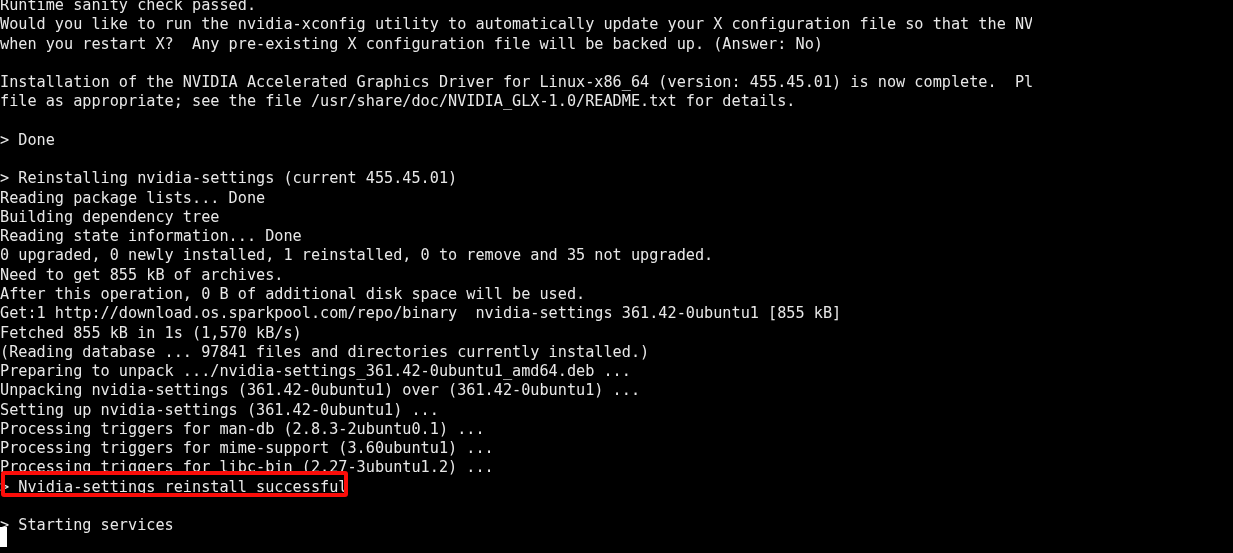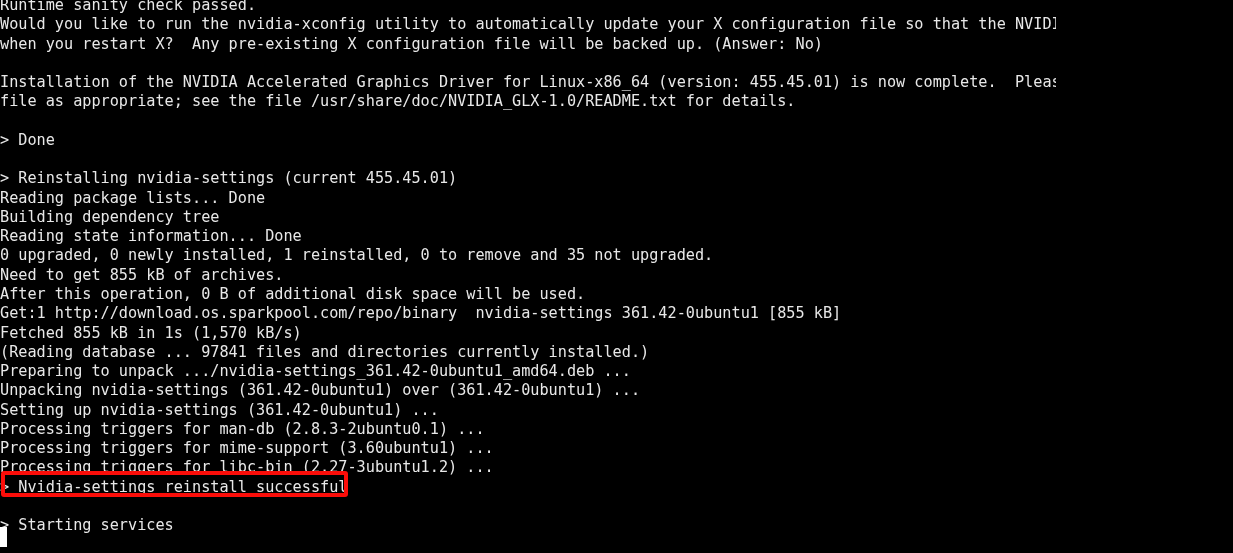--- a/index.html
+++ b/index.html
@@ -14,21 +14,20 @@
     overflow: hidden;
     font-family: "DejaVu Sans Mono", "Liberation Mono", monospace;
   }
 
   #terminal {
     position: relative;
     width: 1032px;
     height: 553px;
     background: #000000;
     overflow: hidden;
-    padding-left: 24px;
   }
 
   
   .console {
     position: absolute;
     left: 0px;
     top: -4px;
     width: 1240px;
     font-family: "DejaVu Sans Mono", "Liberation Mono", monospace;
     font-size: 15.2px;

